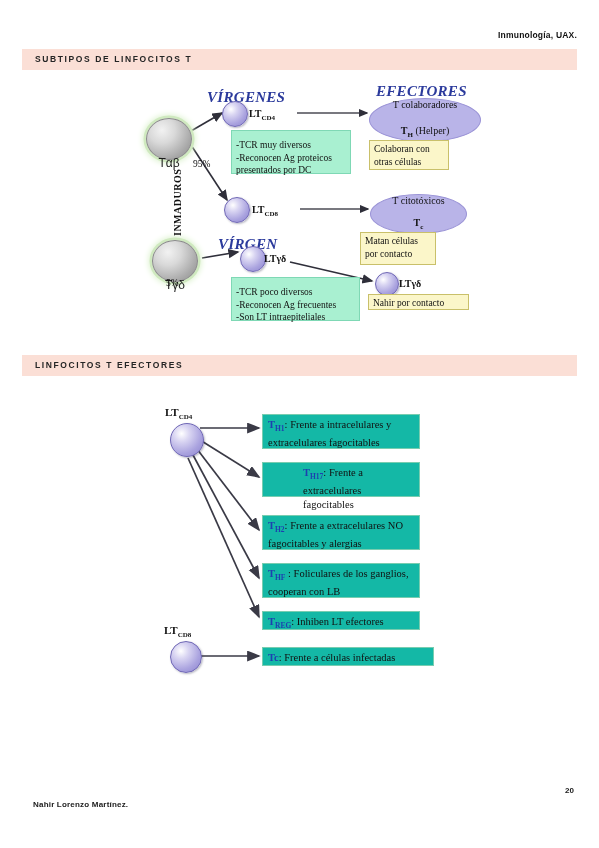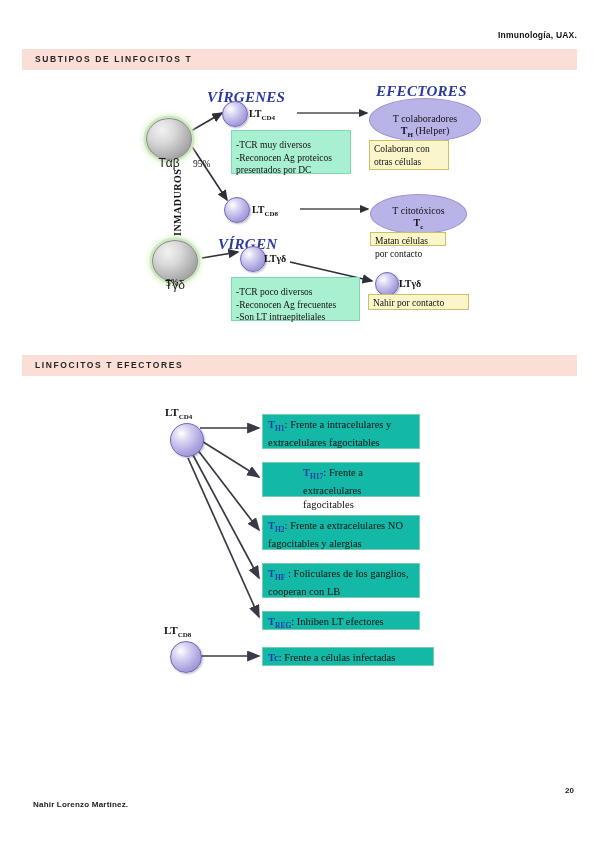--- a/index.html
+++ b/index.html
@@ -123,21 +123,21 @@
   
   .ellipse{
     position:absolute;
     background:#b9b4e8;
     border-radius:50%;
     border:1px solid #9a93d6;
     font-family:"Liberation Serif", serif;
     font-size:10px;color:#111;
     text-align:center;
     display:flex;flex-direction:column;
-    align-items:center;justify-content:flex-end;
+    align-items:center;justify-content:space-between;
     line-height:12px;
   }
   .ellipse sub{font-size:7px;font-weight:bold;}
 
   
   .box-teal{
     position:absolute;
     background:#14b8a6;
     border:1px solid #78cdb0;
     font-family:"Liberation Serif", serif;
@@ -227,21 +227,21 @@
   </div>
   <div class="box-yellow" style="left:369px;top:140px;width:80px;height:30px;">
     <div>Colaboran con</div>
     <div>otras células</div>
   </div>
 
   <div class="ellipse" style="left:370px;top:194px;width:95px;height:38px;">
     <div>T citotóxicos</div>
     <div><b>T</b><sub>c</sub></div>
   </div>
-  <div class="box-yellow" style="left:370px;top:232px;width:76px;height:14px;">
+  <div class="box-yellow" style="left:360px;top:232px;width:76px;height:33px;">
     <div>Matan células</div>
     <div>por contacto</div>
   </div>
 
   <div class="sphere" style="left:375px;top:272px;width:22px;height:22px;"></div>
   <div class="cellabel" style="left:399px;top:278px;">LTγδ</div>
   <div class="box-yellow" style="left:368px;top:294px;width:101px;height:16px;line-height:12px;">
     <div>Nahir por contacto</div>
   </div>
 

